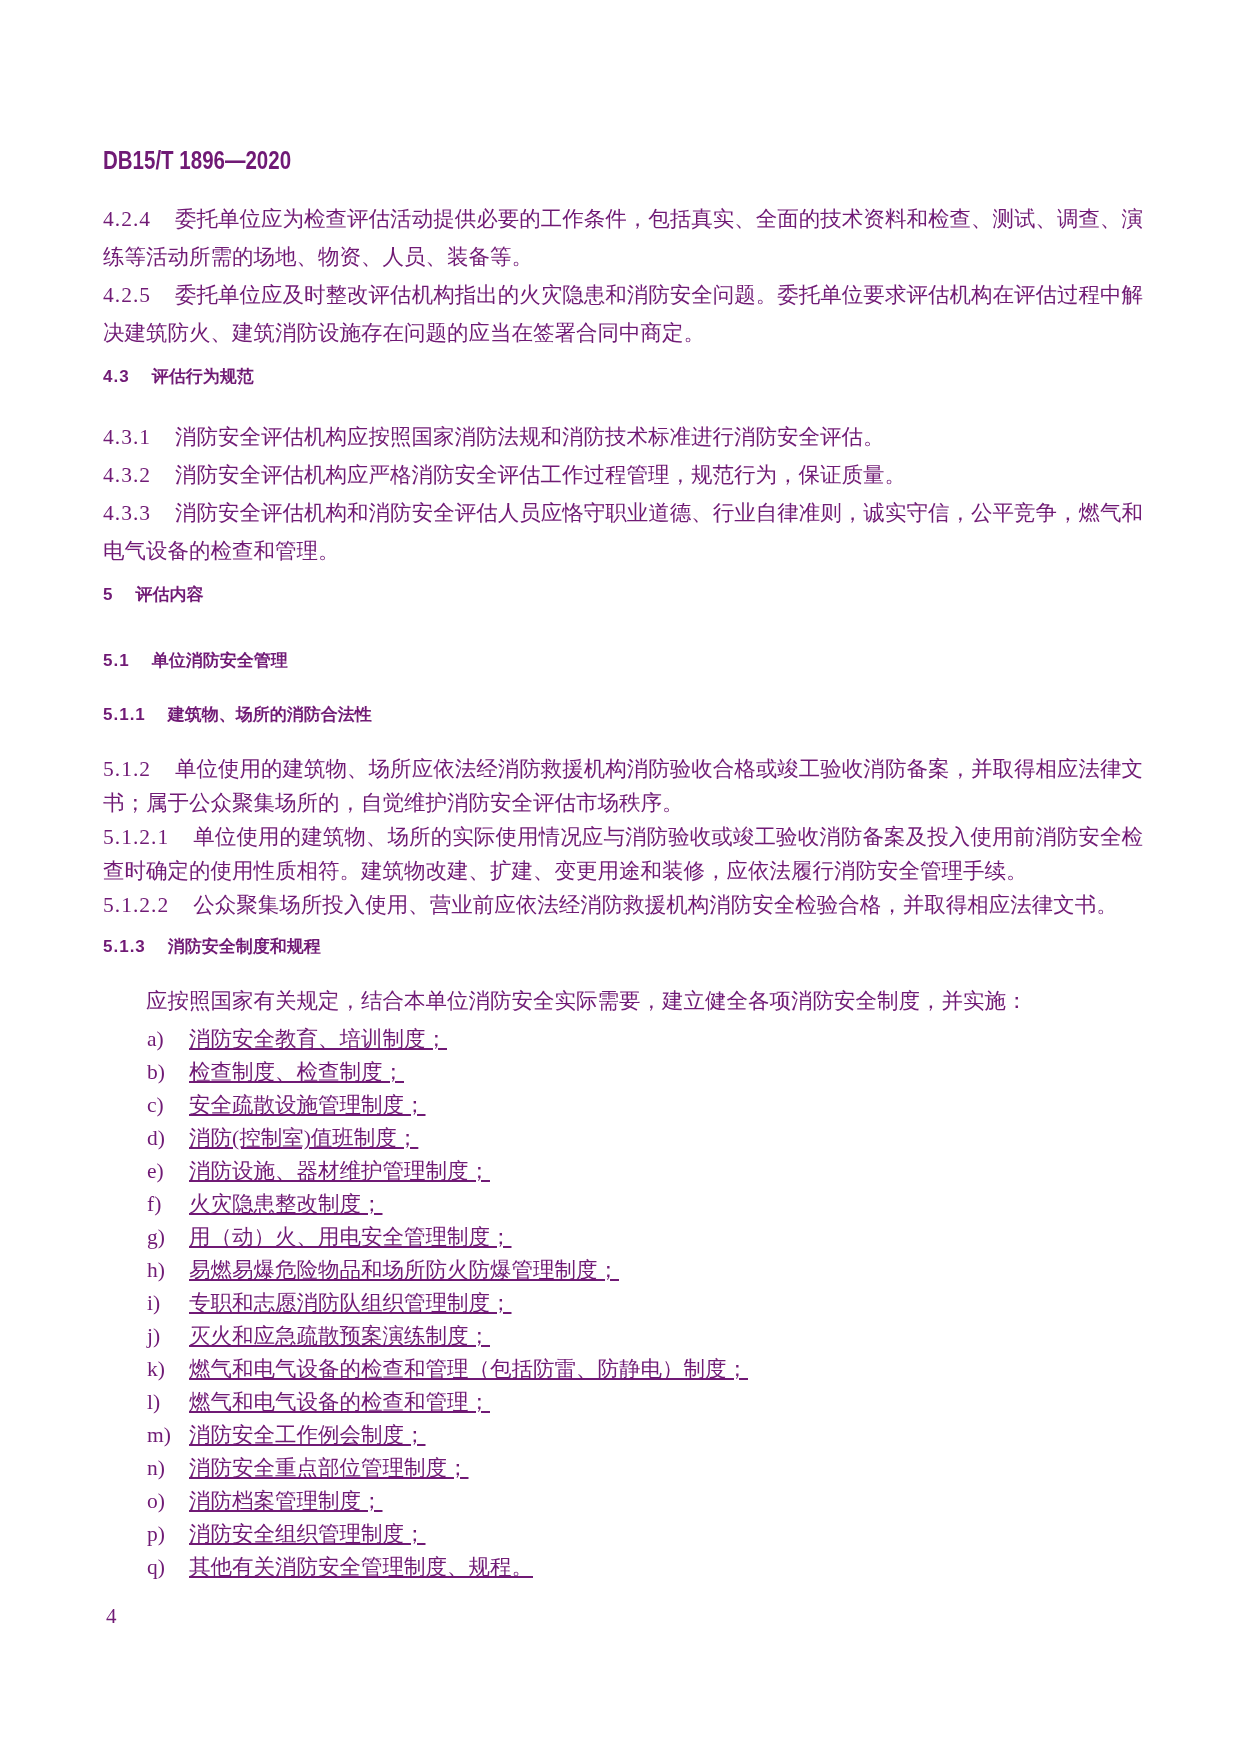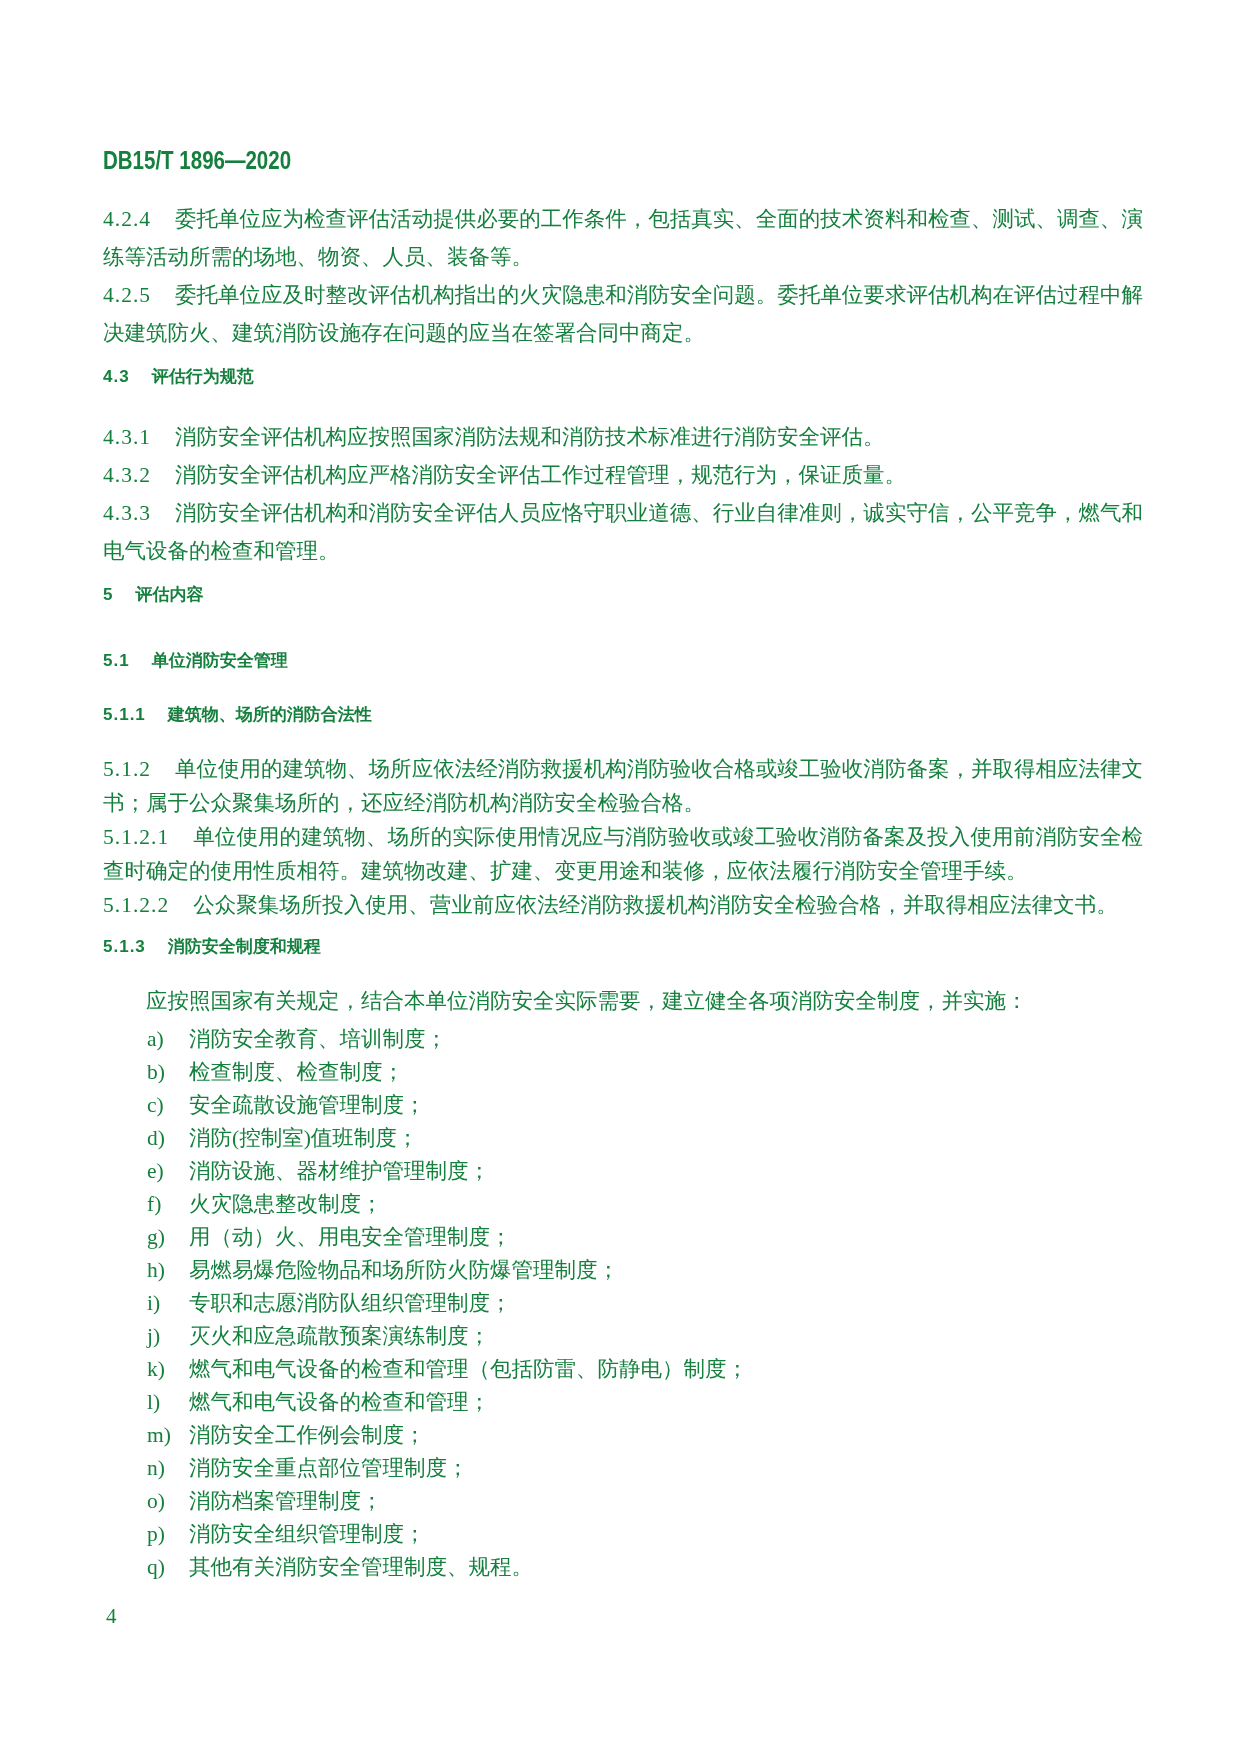--- a/index.html
+++ b/index.html
@@ -2,21 +2,21 @@
 <html><head>
 <meta charset="utf-8">
 <style>
   html, body { margin: 0; padding: 0; background: #e8e8e8; }
   .page {
     position: relative;
     width: 1241px;
     height: 1755px;
     margin: 0 auto;
     background: #ffffff;
-    color: #15803d;
+    color: #701a75;
     font-family: "Liberation Serif", "DejaVu Serif", serif;
     overflow: hidden;
   }
   .doc-header {
     position: absolute;
     left: 103px;
     top: 146px;
     font-family: "Liberation Sans", "DejaVu Sans", sans-serif;
     font-size: 25px;
     font-weight: 600;
@@ -59,20 +59,21 @@
   .intro {
     margin: 0 0 3px;
     line-height: 38px;
     text-indent: 2em;
     text-align: justify;
   }
   .syslist {
     list-style: none;
     margin: 0;
     padding: 0 0 0 44px;
+    text-decoration: underline;
   }
   .syslist li { line-height: 33px; }
   .syslist .marker {
     display: inline-block;
     width: 42px;
     font-family: "Liberation Serif", serif;
   }
   .page-num {
     position: absolute;
     left: 106px;
@@ -101,21 +102,21 @@
     <p class="clause"><span class="num">4.3.2</span><span>消防安全评估机构应严格消防安全评估工作过程管理，规范行为，保证质量。</span></p>
 
     <p class="clause"><span class="num">4.3.3</span><span>消防安全评估机构和消防安全评估人员应恪守职业道德、行业自律准则，诚实守信，公平竞争，燃气和电气设备的检查和管理。</span></p>
 
     <p class="sec-heading h-5"><span class="num">5</span><span>评估内容</span></p>
 
     <p class="sec-heading h5-1"><span class="num">5.1</span><span>单位消防安全管理</span></p>
 
     <p class="sec-heading h5-1-1"><span class="num">5.1.1</span><span>建筑物、场所的消防合法性</span></p>
 
-    <p class="clause tight"><span class="num">5.1.2</span><span>单位使用的建筑物、场所应依法经消防救援机构消防验收合格或竣工验收消防备案，并取得相应法律文书；属于公众聚集场所的，还应经消防机构消防安全检验合格。</span></p>
+    <p class="clause tight"><span class="num">5.1.2</span><span>单位使用的建筑物、场所应依法经消防救援机构消防验收合格或竣工验收消防备案，并取得相应法律文书；属于公众聚集场所的，自觉维护消防安全评估市场秩序。</span></p>
 
     <p class="clause tight"><span class="num">5.1.2.1</span><span>单位使用的建筑物、场所的实际使用情况应与消防验收或竣工验收消防备案及投入使用前消防安全检查时确定的使用性质相符。建筑物改建、扩建、变更用途和装修，应依法履行消防安全管理手续。</span></p>
 
     <p class="clause tight"><span class="num">5.1.2.2</span><span>公众聚集场所投入使用、营业前应依法经消防救援机构消防安全检验合格，并取得相应法律文书。</span></p>
 
     <p class="sec-heading h5-1-3"><span class="num">5.1.3</span><span>消防安全制度和规程</span></p>
 
     <p class="intro">应按照国家有关规定，结合本单位消防安全实际需要，建立健全各项消防安全制度，并实施：</p>
 
     <ul class="syslist">

